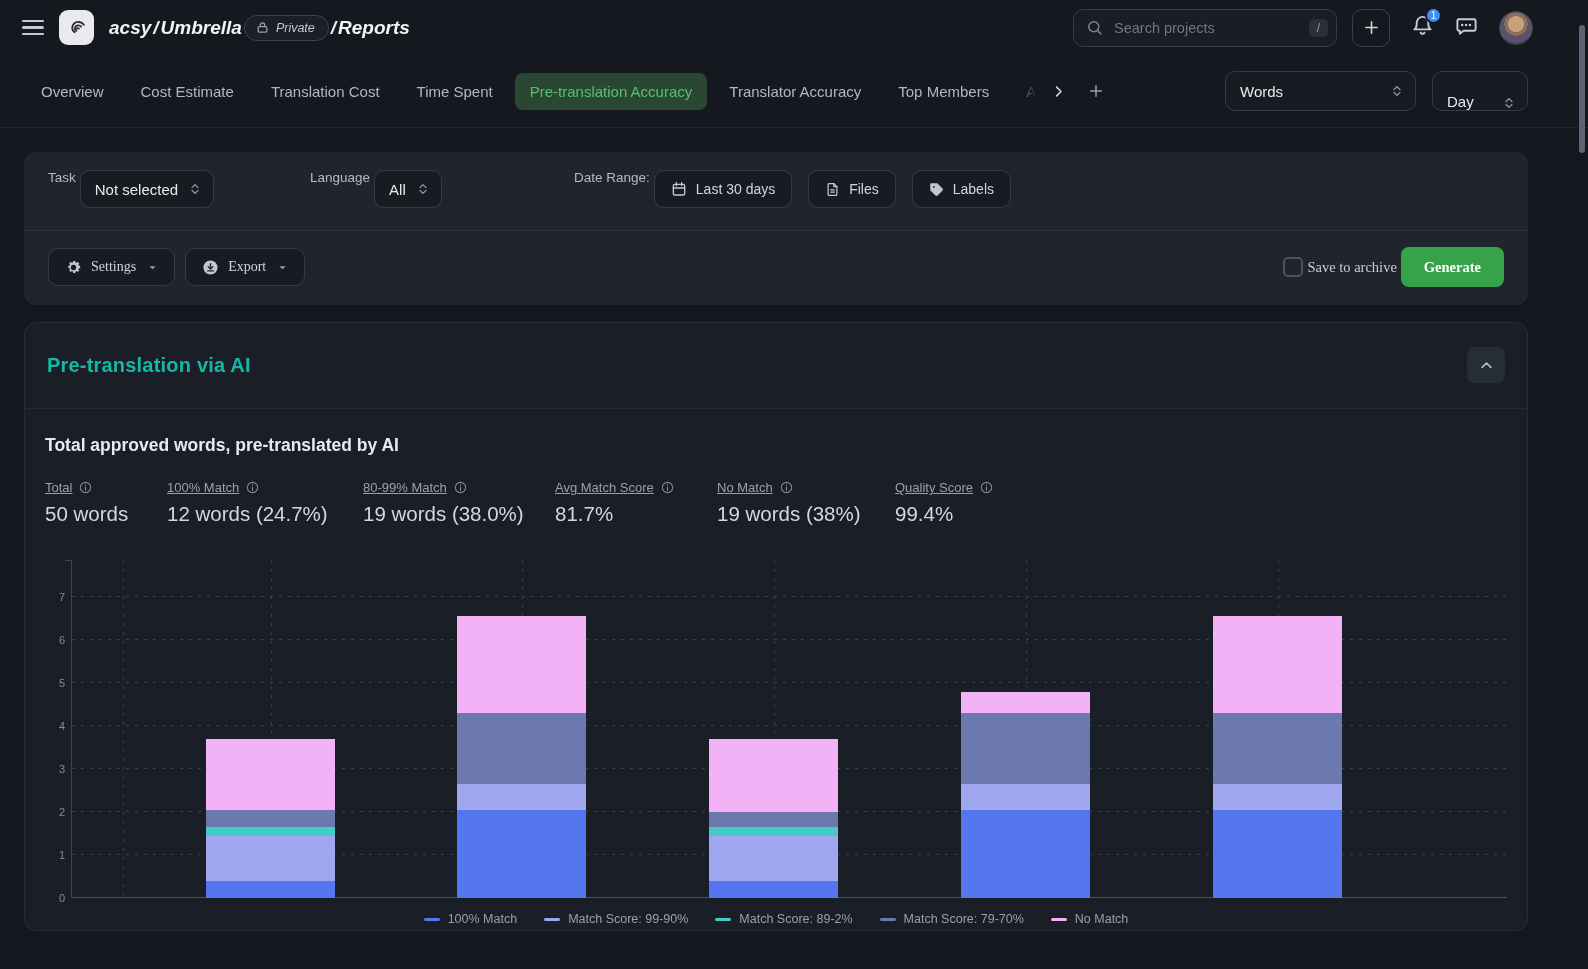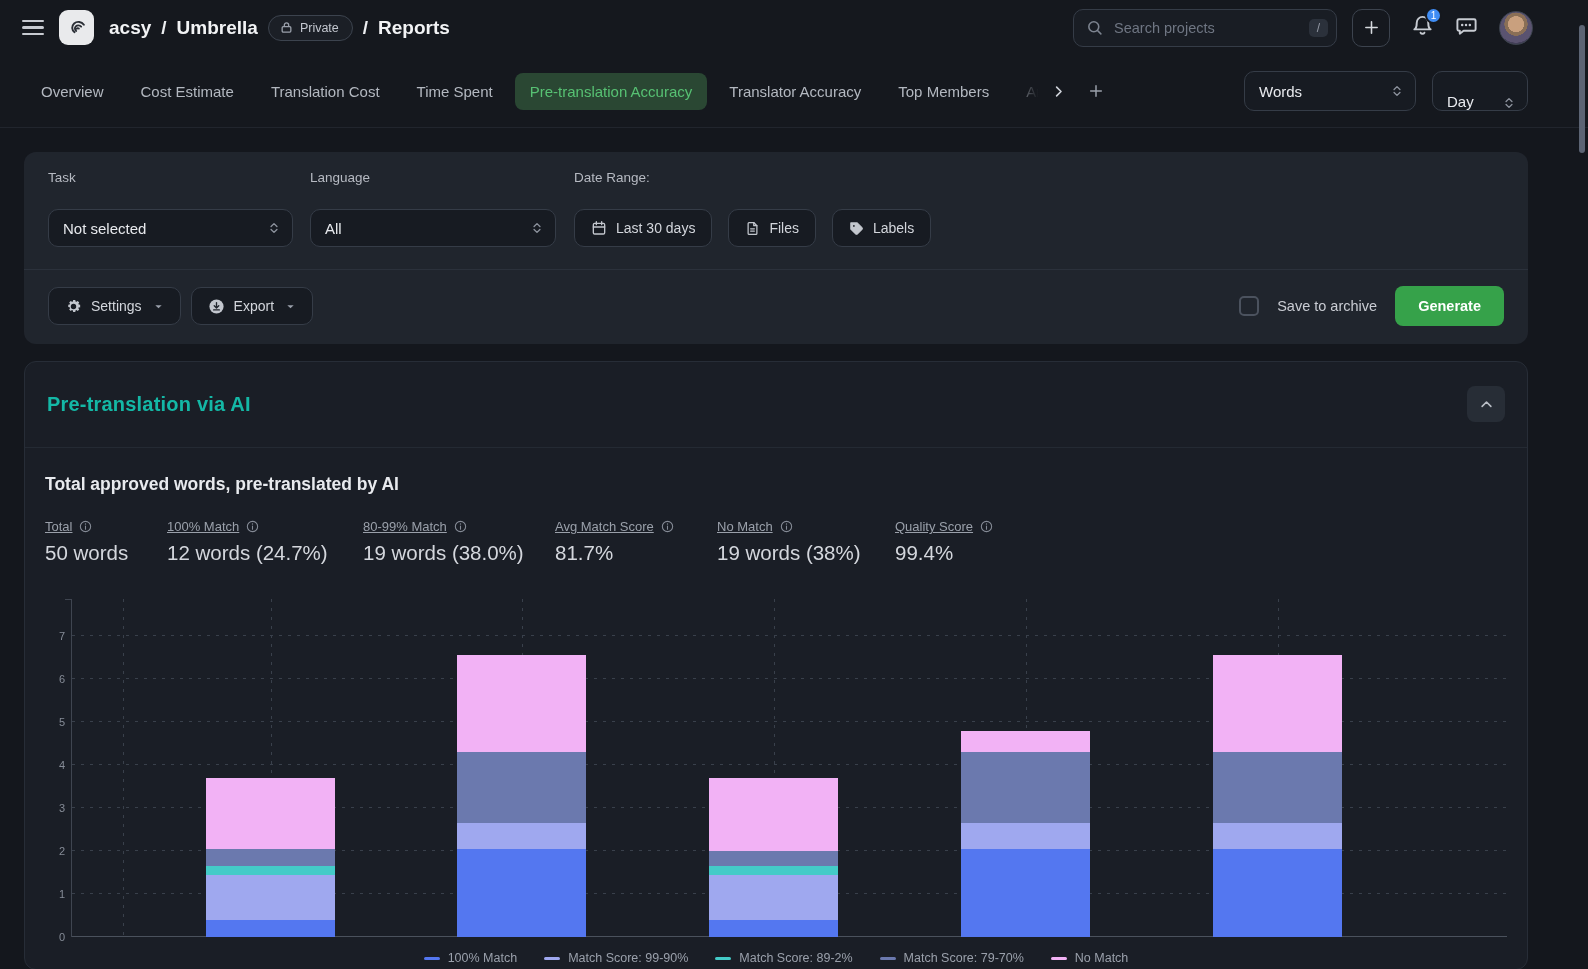--- a/index.html
+++ b/index.html
@@ -7,21 +7,21 @@
   body {
     width:1588px; height:969px; overflow:hidden; position:relative;
     background:#14171d; color:#e6e8ec;
     font-family:"Liberation Sans", sans-serif;
   }
   
   .topbar { height:55px; background:#15181e; display:flex; align-items:center; padding:0 55px 0 22px; gap:15px; }
   .hamburger { width:22px; display:flex; flex-direction:column; gap:4px; cursor:pointer; }
   .hamburger span { height:2.5px; background:#c7cad1; border-radius:2px; }
   .logo { width:35px; height:35px; border-radius:9px; background:#e9eaec; display:flex; align-items:center; justify-content:center; }
-  .crumbs { display:flex; align-items:center; gap:10px; font-size:19px; font-weight:bold; color:#f2f3f5; }
+  .crumbs { display:flex; align-items:center; gap:2px; font-size:19px; font-weight:bold; color:#f2f3f5;font-style:italic; }
   .crumb-sep { color:#eceef1; }
   .private-badge { display:flex; align-items:center; gap:7px; border:1px solid #3c434e; background:#1b1f26;
     border-radius:999px; padding:5px 13px 5px 11px; font-size:12.5px; font-weight:normal; color:#c3c7cf; }
   .spacer { flex:1; }
   .search { width:264px; height:38px; border:1px solid #353c47; background:#191d24; border-radius:10px;
     display:flex; align-items:center; gap:9px; padding:0 8px 0 12px; }
   .search input { flex:1; min-width:0; background:transparent; border:0; outline:0; color:#dfe2e7; font-size:14.5px; font-family:inherit; }
   .search input::placeholder { color:#6f7683; }
   .kbd { background:#2b313b; color:#959ba6; border-radius:5px; padding:2px 8px; font-size:12px; }
   .iconbtn { width:38px; height:38px; border:1px solid #3c434e; border-radius:10px; display:flex; align-items:center; justify-content:center; color:#d6d9de; cursor:pointer; }
@@ -38,35 +38,35 @@
   .tab.selected { background:#2a4733; color:#57c173; }
   .tab.faded { max-width:34px; overflow:hidden; padding-right:0;
     background:linear-gradient(90deg,#b3b8c0 0%, rgba(179,184,192,0) 92%);
     -webkit-background-clip:text; background-clip:text; color:transparent; }
   .tab-scroll { padding:8px 10px; color:#ced2d9; cursor:pointer; display:flex; }
   .tab-add { padding:8px 12px; color:#9aa0ab; cursor:pointer; display:flex; }
   .selects { margin-left:auto; display:flex; gap:16px; }
   .select { height:40px; border:1px solid #353c47; background:#171b22; border-radius:10px; cursor:pointer;
     display:flex; align-items:center; justify-content:space-between; gap:10px; padding:0 11px 0 14px; font-size:15px; color:#e8eaee; }
   .select .ud { color:#8b919c; display:flex; }
-  .sel-words { width:172px;margin-left:37px; }
+  .sel-words { width:191px;margin-left:37px; }
   .sel-day { width:96px;align-items:flex-end; }
   
   .filter-card { margin:24px 0 0 24px; width:1504px; background:#20252d; border-radius:12px; padding:18px 24px; }
   .frow1 { display:flex; }
-  .fgroup { display:flex; flex-direction:column; gap:24px; }
+  .fgroup { display:flex; flex-direction:row; gap:4px; }
   .flabel { font-size:13.5px; color:#b6bac2; }
   .fselect { height:38px; }
   .fbuttons { display:flex; gap:16px; }
   .fbtn { height:38px; border:1px solid #353c47; background:#171b22; border-radius:10px; cursor:pointer;
     display:flex; align-items:center; gap:9px; padding:0 16px; font-size:14px; color:#d3d6dc; }
   .fbtn .caret { color:#9aa0ab; margin-left:2px; display:flex; }
   .fdivider { border-top:1px solid #2b313b; margin:22px -24px 0; }
-  .frow2 { display:flex; align-items:center; margin-top:16px; }
-  .right-actions { margin-left:auto; display:flex; align-items:center; gap:18px;text-align:right; }
+  .frow2 { display:flex; align-items:center; margin-top:16px;font-family:Liberation Serif, serif; }
+  .right-actions { margin-left:auto; display:flex; align-items:center; gap:4px;text-align:right; }
   .checkbox { width:20px; height:20px; border:2px solid #4b525e; border-radius:5px; background:transparent; cursor:pointer; }
   .save-label { font-size:14.5px; color:#c9ccd3; }
   .generate { height:40px; padding:0 23px; background:#36a24a; border-radius:8px; color:#fff; font-weight:bold;
     font-size:14.5px; display:flex; align-items:center; cursor:pointer; }
   
   .chart-card { margin:17px 0 0 24px; width:1504px; height:609px; background:#1a1e26; border:1px solid #272d37; border-radius:12px; overflow:hidden; }
   .chart-head { display:flex; align-items:center; justify-content:space-between; padding:24px 22px 25px; }
   .chart-title { font-size:20px; font-weight:bold; color:#14b8a6; letter-spacing:.2px; }
   .collapse-btn { width:38px; height:36px; background:#272d36; border-radius:8px; display:flex; align-items:center; justify-content:center; color:#b9bec6; cursor:pointer; }
   .chart-divider { border-top:1px solid #242a33; }

